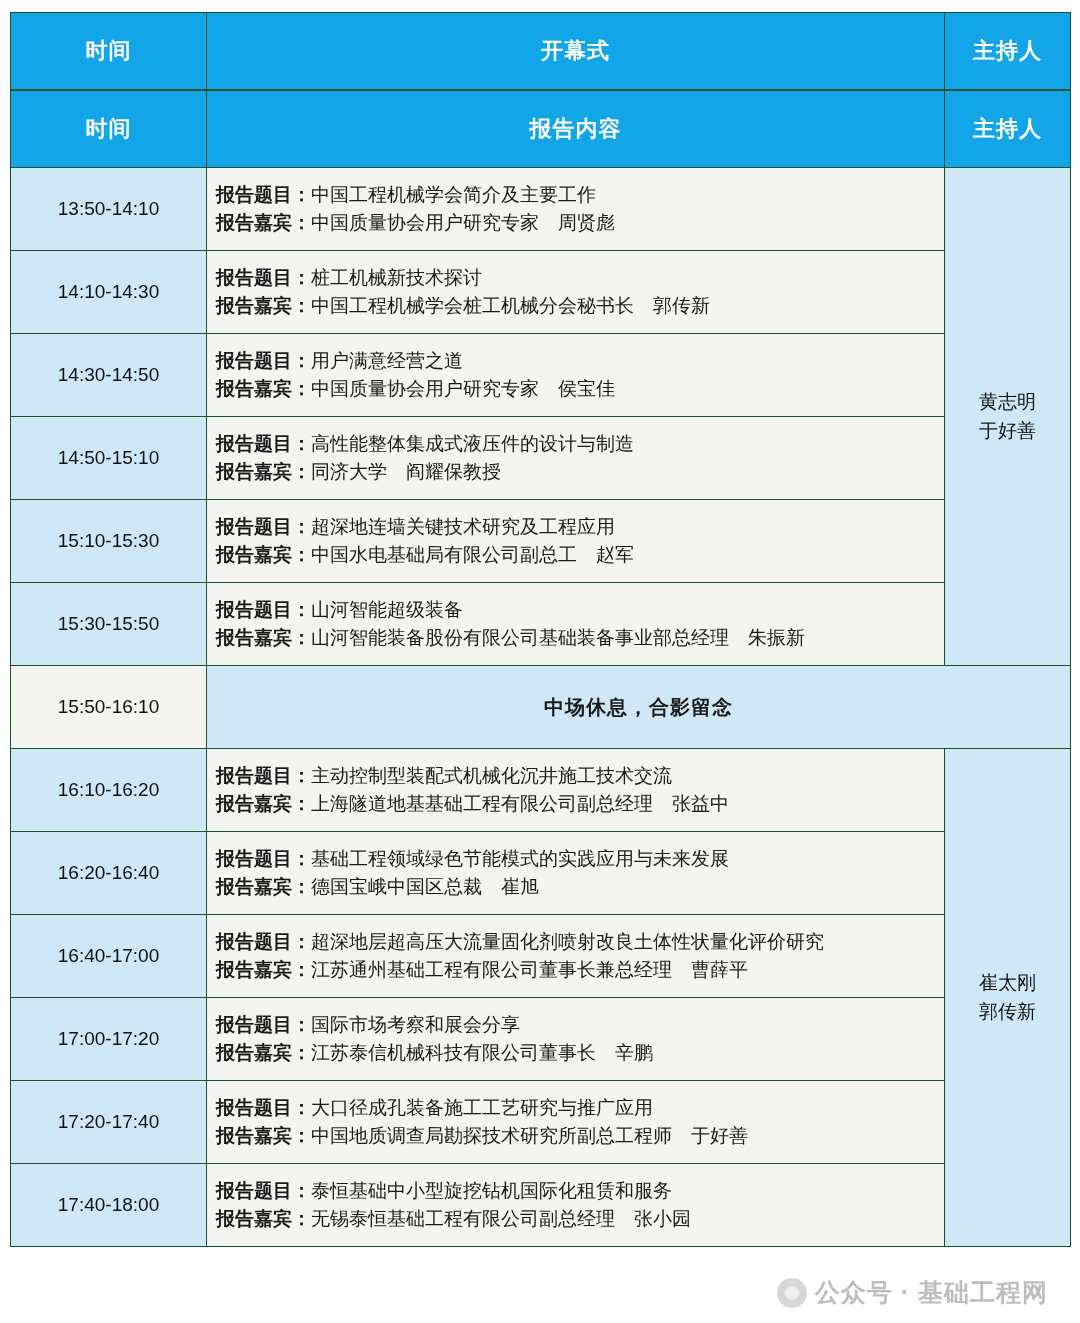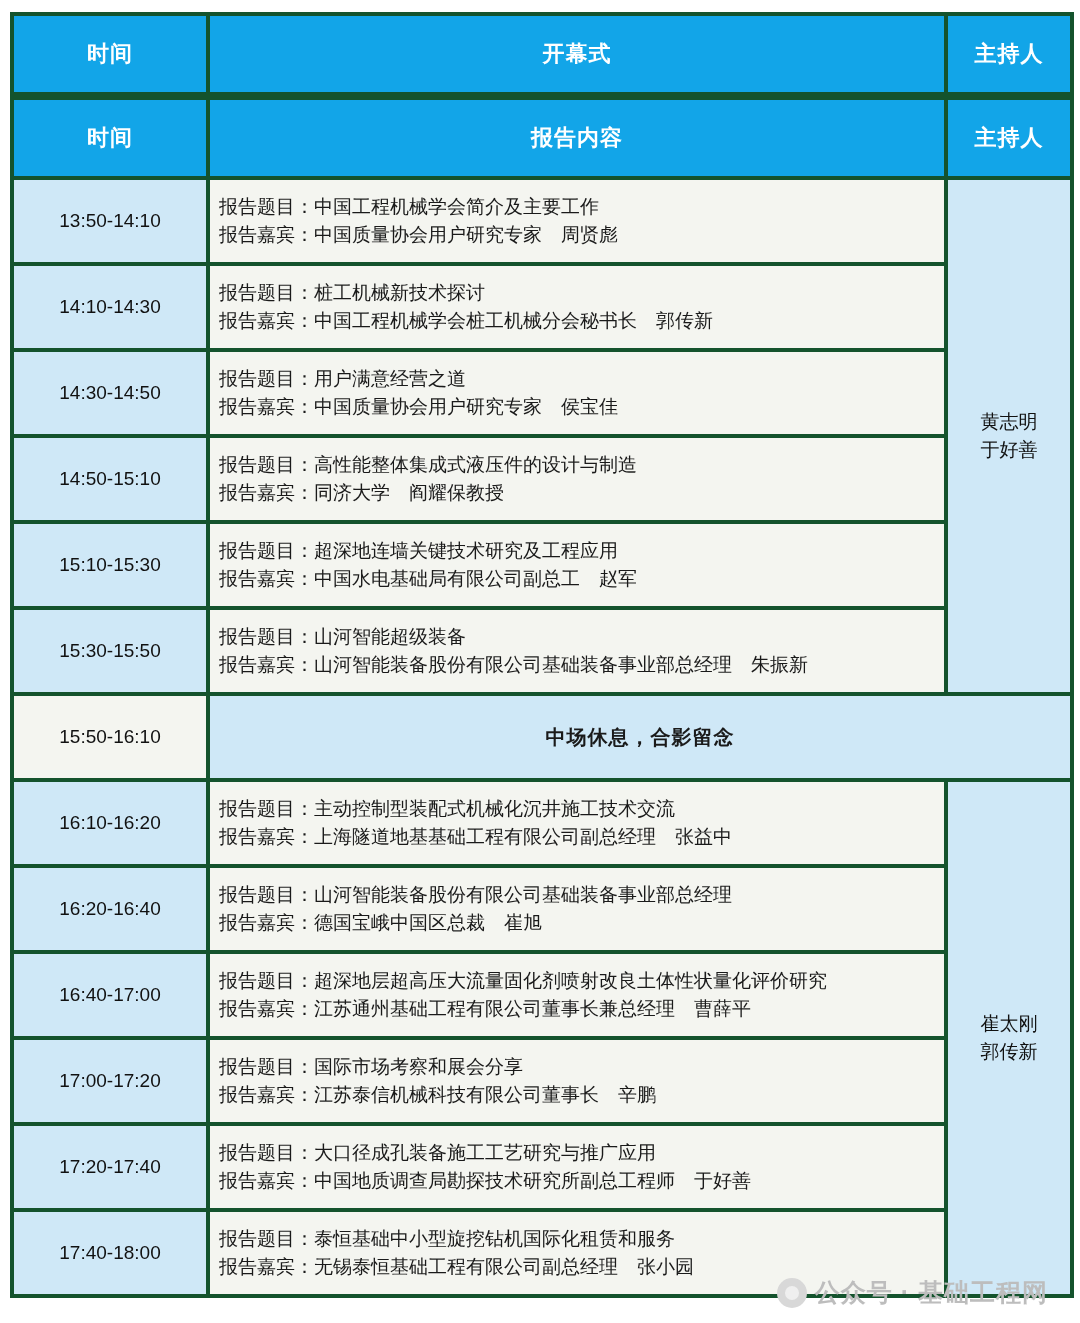--- a/index.html
+++ b/index.html
@@ -19,21 +19,21 @@
     width: 1080px;
     box-sizing: border-box;
     padding: 12px 10px 0 10px;
   }
   table.agenda {
     border-collapse: collapse;
     width: 1060px;
     table-layout: fixed;
   }
   table.agenda td, table.agenda th {
-    border: 4px solid #14532d;
+    border: 1px solid #14532d;
     vertical-align: middle;
     padding: 9px;
   }
   
   col.c-time  { width: 196px; }
   col.c-main  { width: 738px; }
   col.c-host  { width: 126px; }
 
   .hdr {
     background: #12a5e8;
@@ -66,21 +66,21 @@
   .content-cell {
     background: #f4f5f0;
     padding: 10px 14px;
     font-size: 19px;
     line-height: 1.45;
   }
   .content-cell .line {
     white-space: nowrap;
   }
   .content-cell b {
-    font-weight: normal;
+    font-weight: bold;
   }
   .orange-band {
     background: #f08200;
     color: #ffffff;
     font-weight: bold;
     text-align: center;
     font-size: 27px;
     height: 64px;
     letter-spacing: 2px;
   }
@@ -228,21 +228,21 @@
         </td>
         <td class="host-cell" rowspan="6">
           <div>崔太刚</div>
           <div>郭传新</div>
         </td>
       </tr>
 
       <tr>
         <td class="time-cell">16:20-16:40</td>
         <td class="content-cell">
-          <div class="line"><b>报告题目：</b><span>山河智能装备股份有限公司基础装备事业部总经理</span></div>
+          <div class="line"><b>报告题目：</b><span>基础工程领域绿色节能模式的实践应用与未来发展</span></div>
           <div class="line"><b>报告嘉宾：</b><span>德国宝峨中国区总裁　崔旭</span></div>
         </td>
       </tr>
 
       <tr>
         <td class="time-cell">16:40-17:00</td>
         <td class="content-cell">
           <div class="line"><b>报告题目：</b><span>超深地层超高压大流量固化剂喷射改良土体性状量化评价研究</span></div>
           <div class="line"><b>报告嘉宾：</b><span>江苏通州基础工程有限公司董事长兼总经理　曹薛平</span></div>
         </td>

